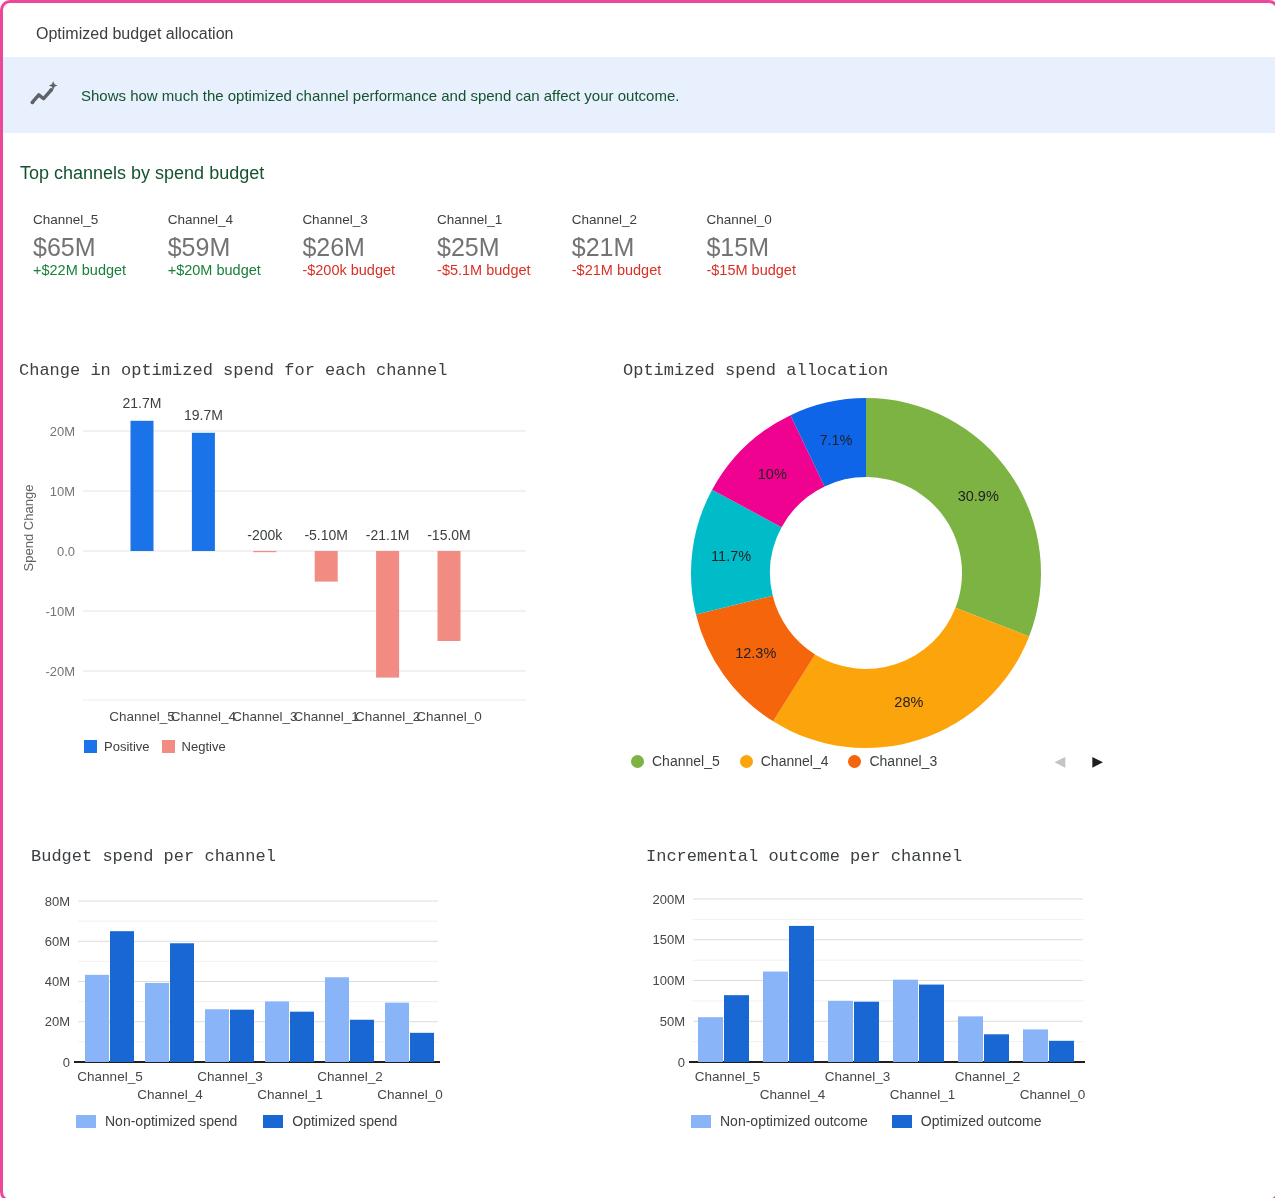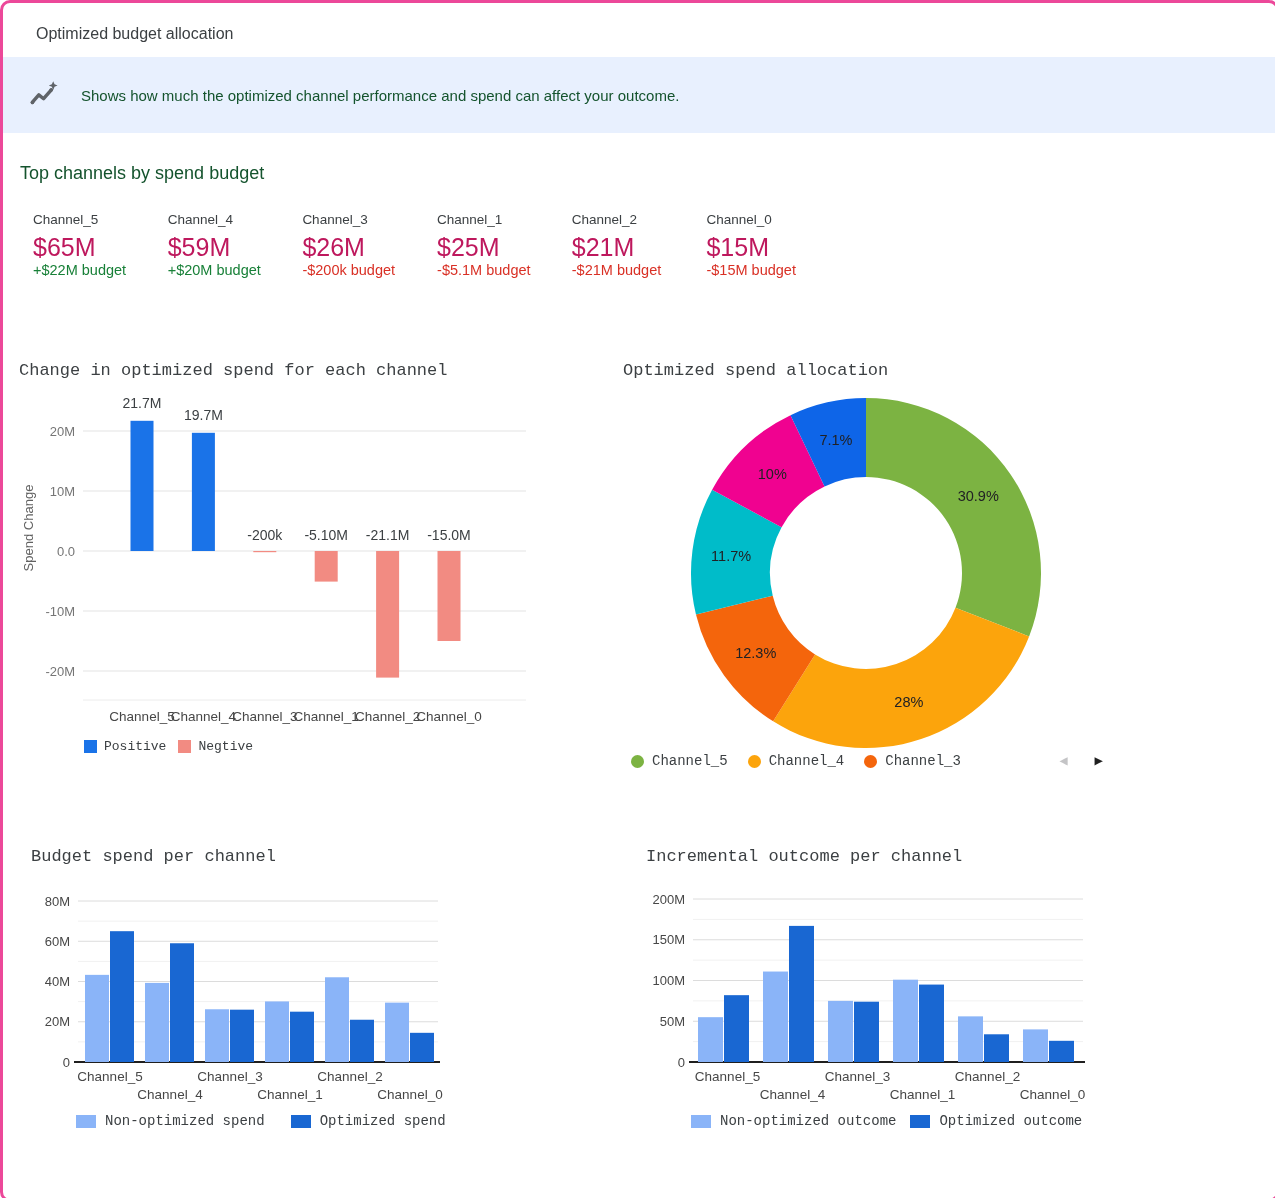--- a/index.html
+++ b/index.html
@@ -7,35 +7,35 @@
         border-radius:10px;font-family:"Liberation Sans",sans-serif;overflow:hidden;}
   .hdr-title{position:absolute;left:33px;top:22px;font-size:16px;color:#3C4043;}
   .banner{position:absolute;left:0;top:54px;width:100%;height:76px;background:#E8F0FE;
           display:flex;align-items:center;}
   .banner .ic{margin-left:25px;flex:0 0 auto;display:flex;}
   .banner .btxt{margin-left:21px;font-size:15px;color:#14532d;}
   .sec-heading{position:absolute;left:17px;top:160px;font-size:18px;color:#14532d;}
   #cards{position:absolute;left:30px;top:209px;display:flex;}
   .tcard{width:134.7px;}
   .tcard .nm{font-size:13.5px;color:#3C4043;}
-  .tcard .val{font-size:25px;color:#be185d;margin-top:6px;}
+  .tcard .val{font-size:25px;color:#737373;margin-top:6px;}
   .tcard .dl{font-size:14.5px;margin-top:0;}
   .dl.positive{color:#188038;}
   .dl.negative{color:#D93025;}
   .chart-title{position:absolute;font-size:17px;color:#3C4043;font-family:Liberation Mono, monospace;}
   #t1{left:16px;top:358px;} #t2{left:620px;top:358px;}
   #t3{left:28px;top:844px;} #t4{left:643px;top:844px;}
   svg.chart{position:absolute;overflow:visible;font-family:"Liberation Sans",sans-serif;}
   #c1{left:16px;top:385px;} #c2{left:620px;top:388px;}
   #c3{left:16px;top:880px;} #c4{left:630px;top:880px;}
-  .legend-row{position:absolute;display:flex;align-items:center;color:#3C4043;font-family:Liberation Mono, monospace;}
+  .legend-row{position:absolute;display:flex;align-items:center;color:#3C4043;}
   #l1{left:81px;top:736px;font-size:13px;gap:12px;}
   #l2{left:628px;top:750px;font-size:14px;width:472px;gap:20px;}
   #l3{left:73px;top:1110px;font-size:14px;gap:26px;}
-  #l4{left:688px;top:1110px;font-size:14px;gap:14px;}
+  #l4{left:688px;top:1110px;font-size:14px;gap:24px;}
   .litem{display:flex;align-items:center;white-space:nowrap;}
   .sw{width:13px;height:13px;margin-right:7px;flex:0 0 auto;}
   .sw2{width:20px;height:13px;margin-right:9px;flex:0 0 auto;}
   .dot{width:13px;height:13px;border-radius:50%;margin-right:8px;flex:0 0 auto;}
   .spacer{flex:1;}
   .pg{font-size:14px;line-height:1;cursor:pointer;}
   .pg-prev{color:#C4C4C6;}
   .pg-next{color:#1F1F1F;margin-left:7px;}
 </style>
 </head>

